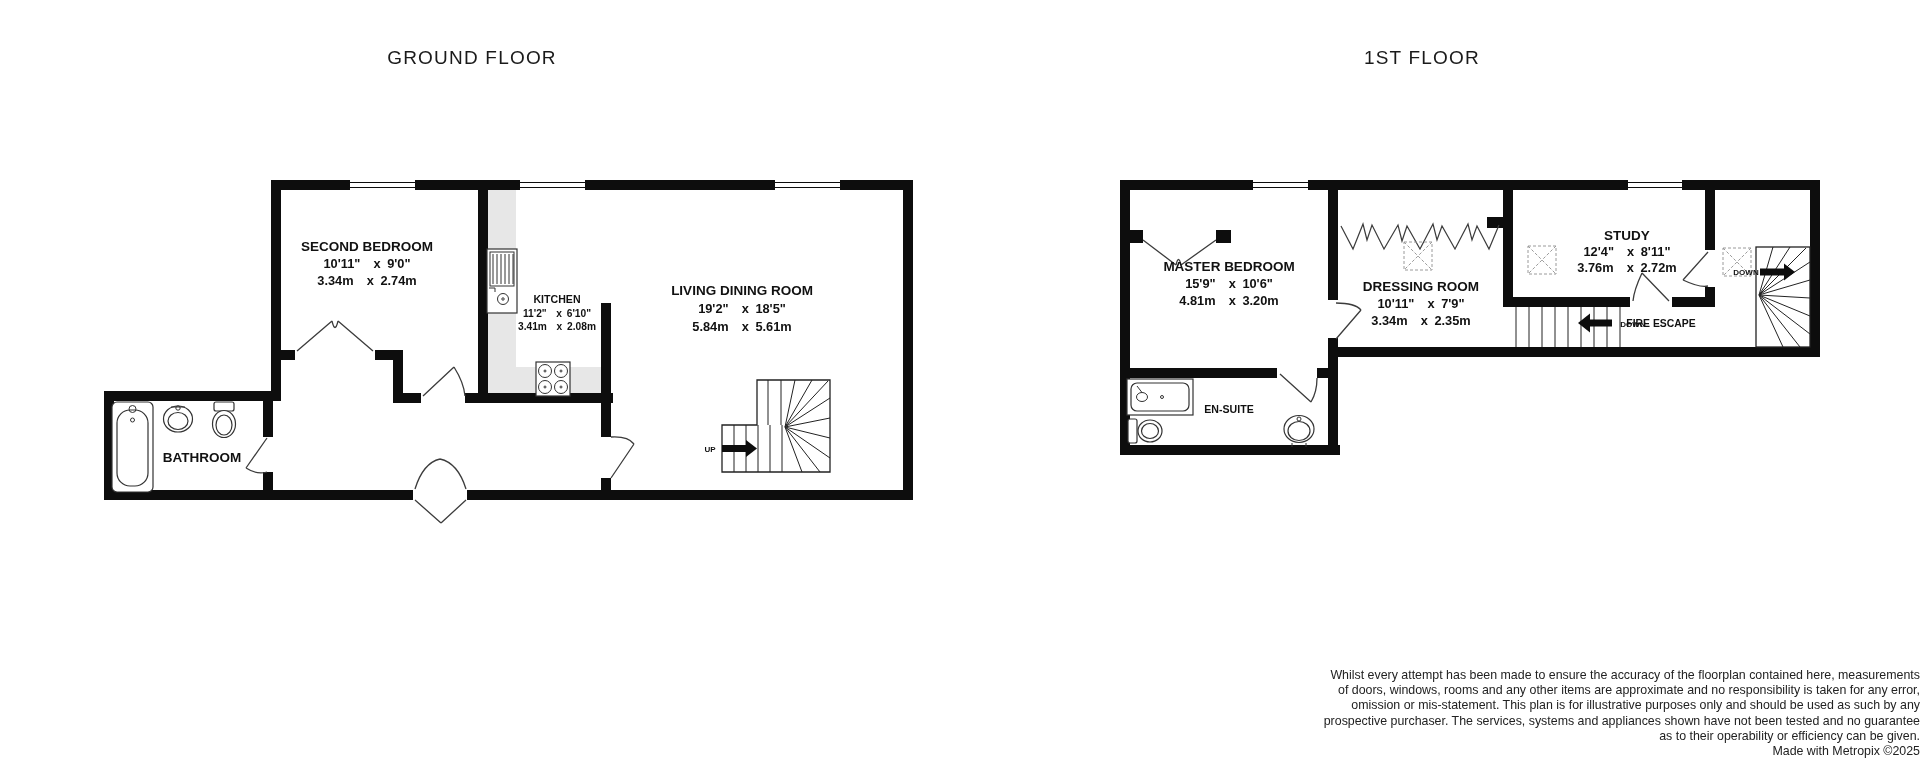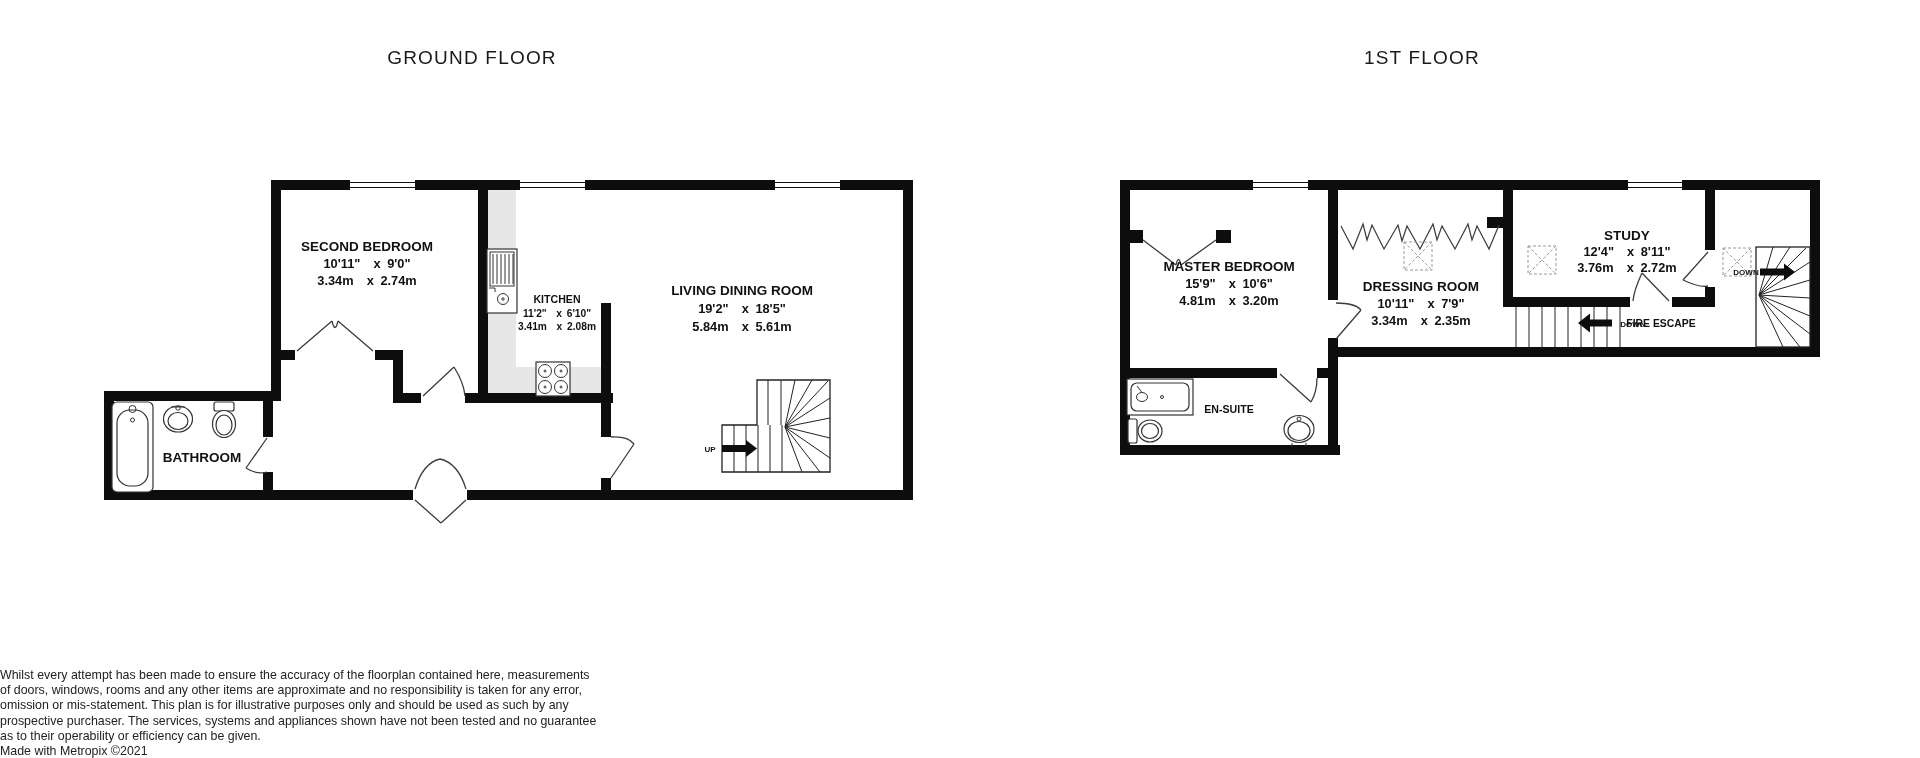--- a/index.html
+++ b/index.html
@@ -17,21 +17,21 @@
   .skylight{fill:none;stroke:#9a9a9a;stroke-width:1;stroke-dasharray:3 2;}
   .zigzag{fill:none;stroke:#3c3c3c;stroke-width:1.2;}
   .arrow{fill:#0d0d0d;}
   .floor-title{font-size:19px;letter-spacing:1.2px;fill:#1a1a1a;text-anchor:middle;}
   .room-name{font-size:13.5px;font-weight:bold;fill:#111;text-anchor:middle;}
   .room-dim{font-size:12.8px;font-weight:bold;fill:#111;text-anchor:middle;white-space:pre;word-spacing:3px;}
   .room-name-sm{font-size:10.6px;font-weight:bold;fill:#111;text-anchor:middle;}
   .room-dim-sm{font-size:10.2px;font-weight:bold;fill:#111;text-anchor:middle;white-space:pre;word-spacing:2px;}
   .tiny-label{font-size:8px;font-weight:bold;fill:#111;text-anchor:middle;}
   .fe-label{font-size:10.4px;font-weight:bold;fill:#111;text-anchor:middle;}
-  .footer{position:absolute;left:0;right:8px;top:668px;text-align:left;color:#222;}
+  .footer{position:absolute;left:0;right:0;top:668px;text-align:right;color:#222;}
   .footer .disclaimer{font-size:12.4px;line-height:15.2px;white-space:pre-line;}
   .footer .credit{font-size:12.4px;line-height:15.2px;margin-top:0;}
 </style>
 </head>
 <body>
 
 <svg width="1920" height="758" viewBox="0 0 1920 758">
 
   <g>
     <text class="floor-title" x="472" y="64">GROUND FLOOR</text>
@@ -327,14 +327,14 @@
     </g>
   </g>
 </svg>
 
 <div class="footer">
   <div class="disclaimer">Whilst every attempt has been made to ensure the accuracy of the floorplan contained here, measurements
 of doors, windows, rooms and any other items are approximate and no responsibility is taken for any error,
 omission or mis-statement. This plan is for illustrative purposes only and should be used as such by any
 prospective purchaser. The services, systems and appliances shown have not been tested and no guarantee
 as to their operability or efficiency can be given.</div>
-  <div class="credit">Made with Metropix ©2021</div>
+  <div class="credit">Made with Metropix ©2025</div>
 </div>
 
 </body></html>

